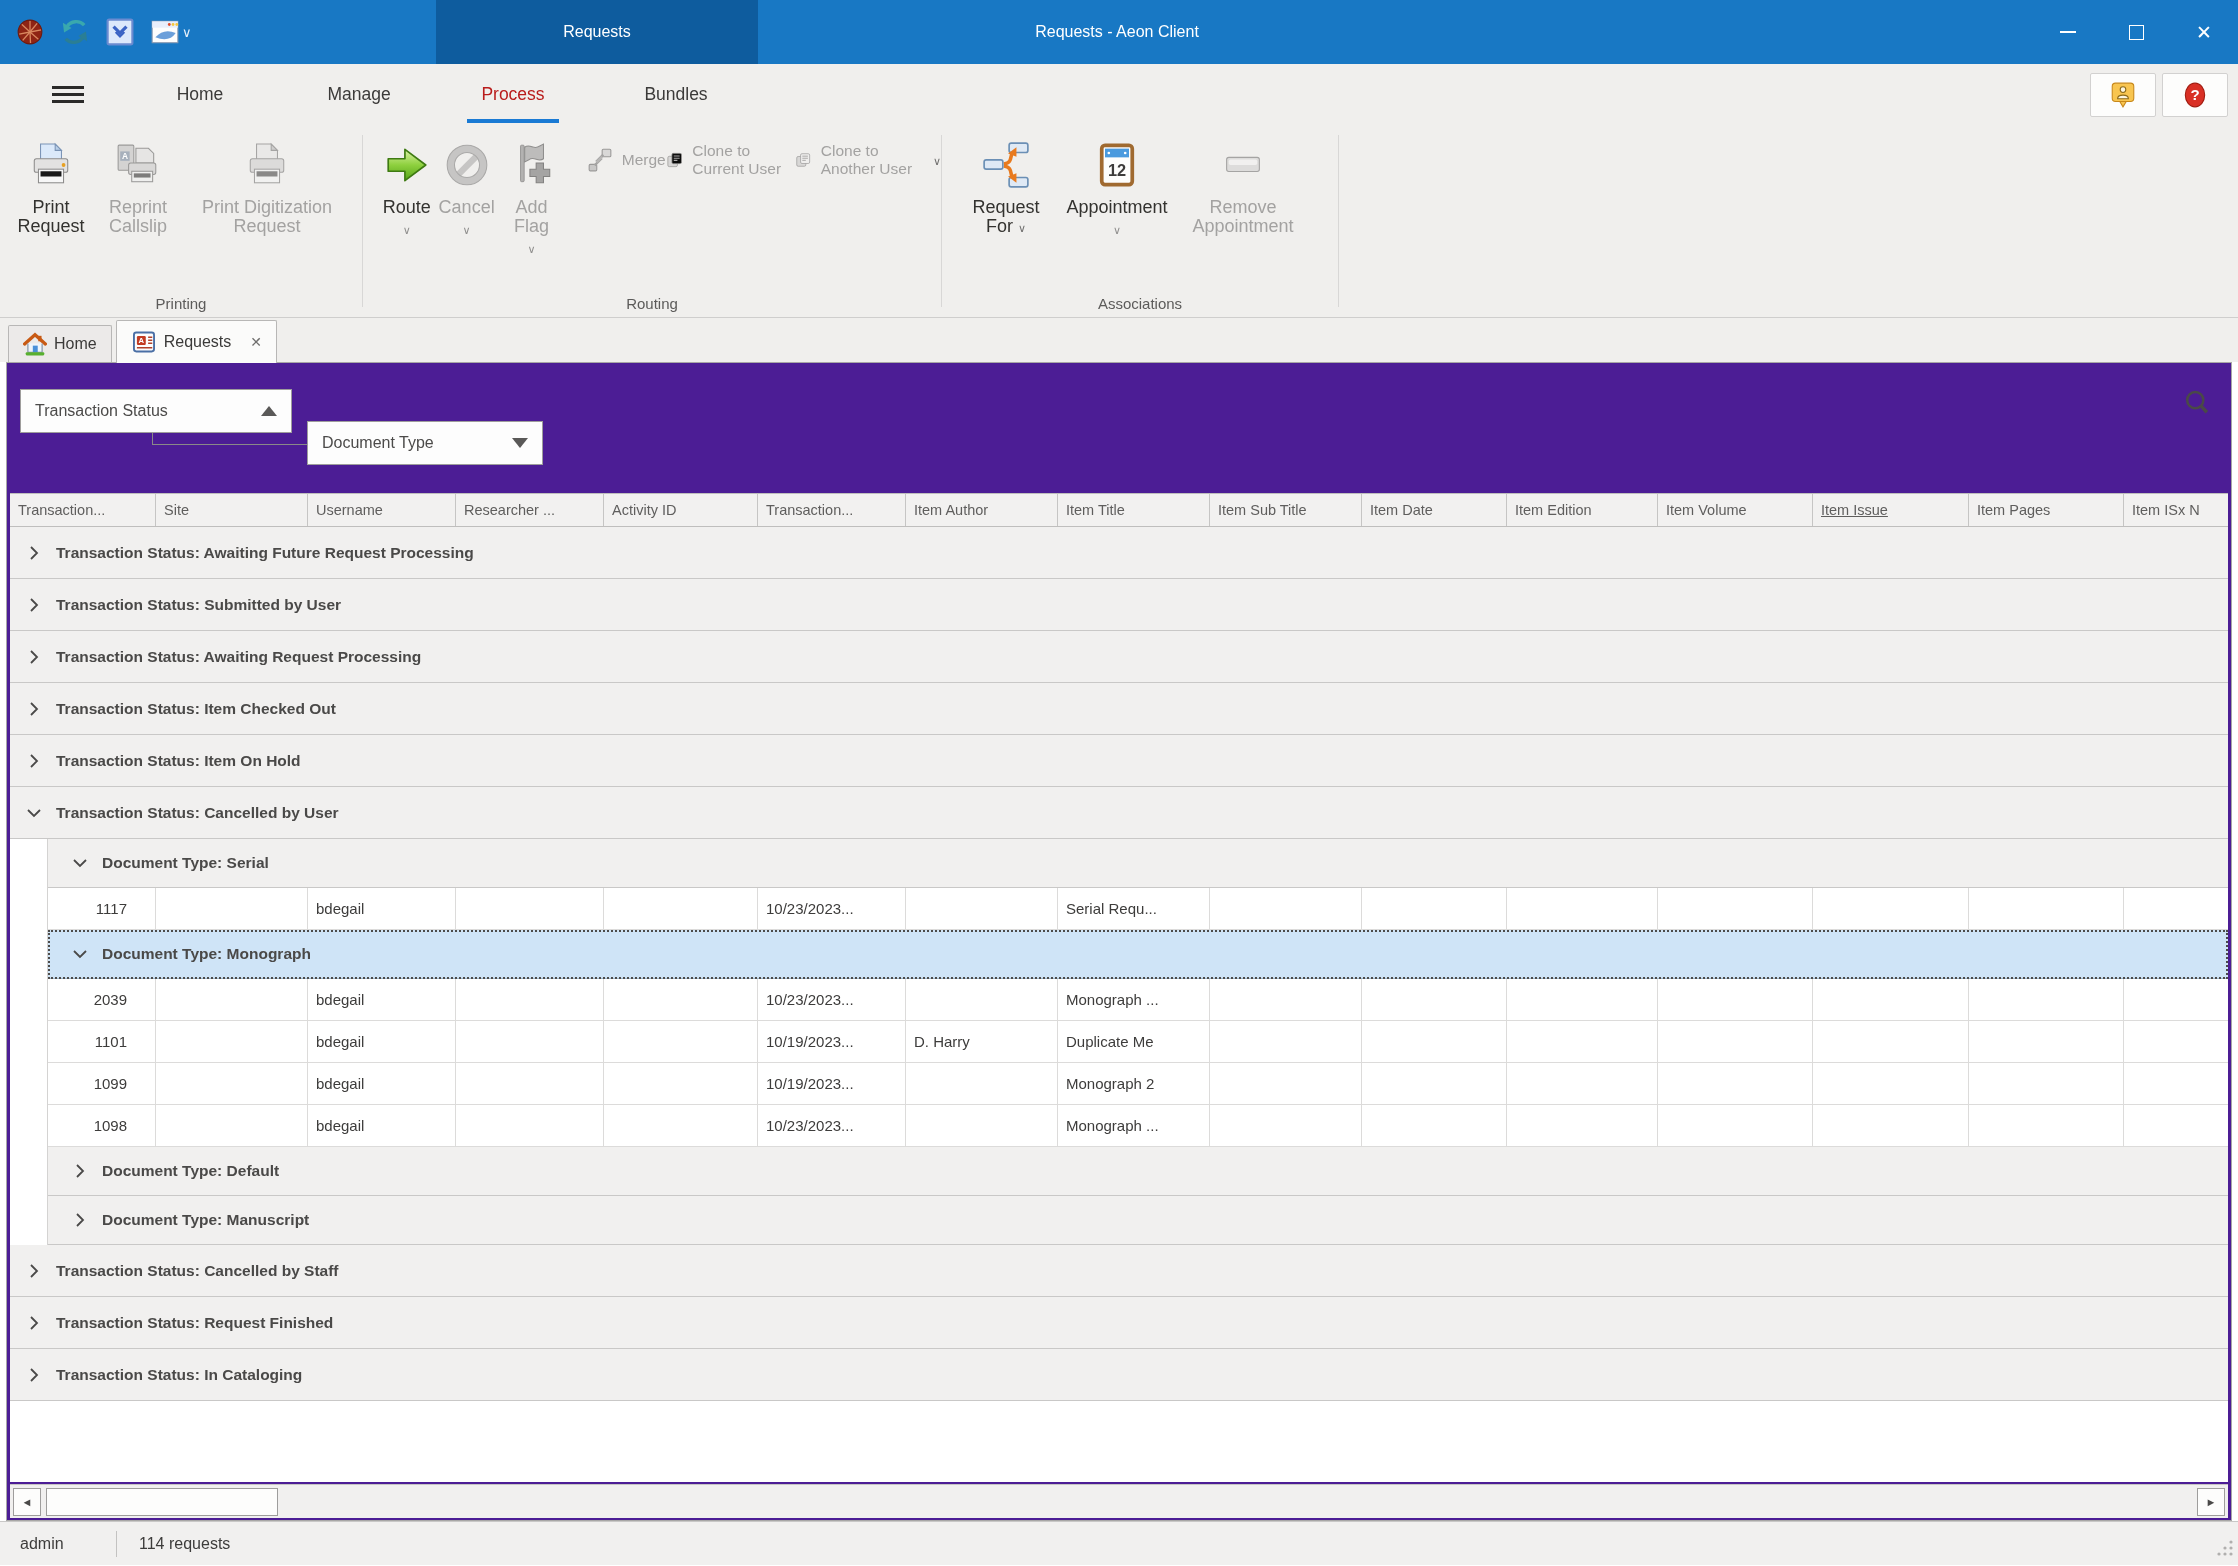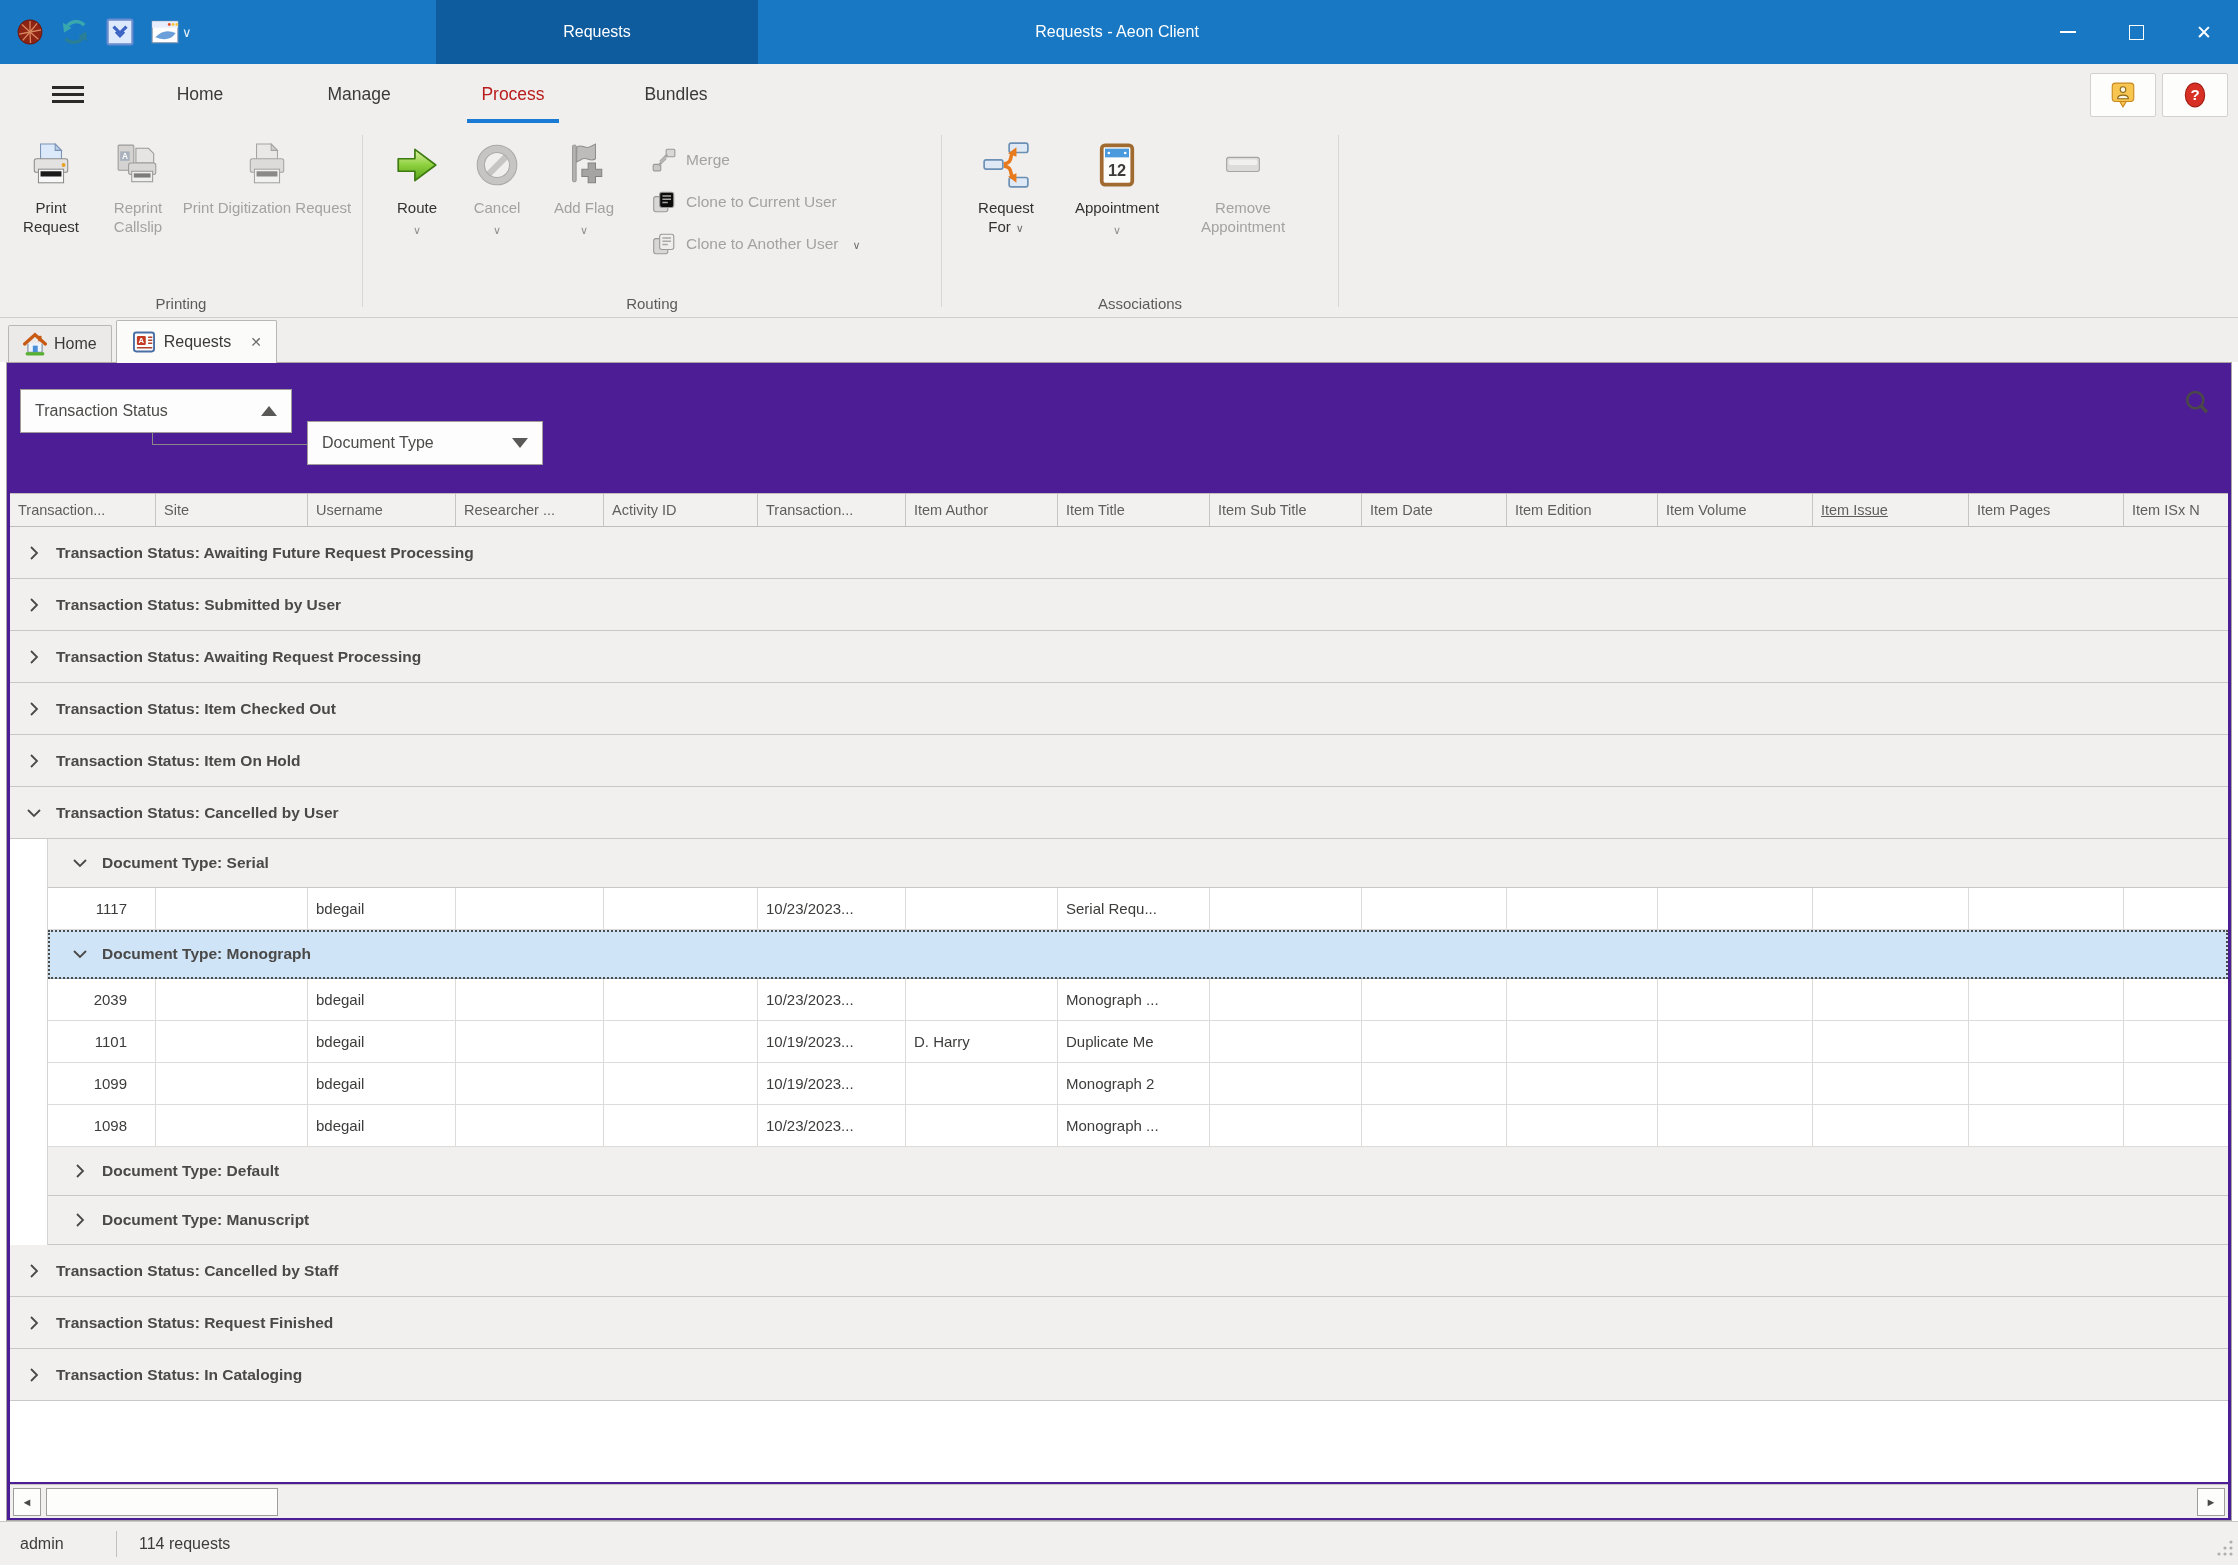--- a/index.html
+++ b/index.html
@@ -36,26 +36,26 @@
   
   .ribbody { height:193px; background:#f0efed; border-bottom:1px solid #cfcecd; display:flex; flex:none; position:relative; }
   .rgroup { position:relative; height:100%; display:flex; align-items:flex-start; padding-top:6px; }
   .rgroup.printing { width:362px; padding-left:8px; }
   .rgroup.routing  { width:578px; padding-left:14px; }
   .rgroup.assoc    { width:396px; padding-left:12px; }
   .glabel { position:absolute; bottom:5px; left:0; right:0; text-align:center; font-size:15px; color:#5c5b5a; }
   .gsep { width:1px; background:#d8d7d6; margin:10px 0; }
   .rbtn { display:flex; flex-direction:column; align-items:center; padding-top:6px; }
   .rbtn .ric { height:56px; display:flex; align-items:center; justify-content:center; }
-  .rlabel { font-size:15px; line-height:19px; color:#33322f; text-align:center; margin-top:5px; }
+  .rlabel { font-size:18px; line-height:19px; color:#33322f; text-align:center; margin-top:5px; }
   .rbtn.dis .rlabel { color:#a3a2a1; }
   .chevdn { margin-top:3px; }
   .chevdn::after { content:"\2228"; font-size:11px; color:#8f8e8d; }
   .inchev::after { content:"\2228"; font-size:11px; color:#6f6e6d; margin-left:5px; }
-  .slist { display:flex; flex-direction:column; margin-left:20px; padding-top:8px; }
+  .slist { display:flex; margin-left:20px; padding-top:8px; }
   .sbtn { display:flex; align-items:center; gap:9px; height:42px; font-size:15.5px; color:#a3a2a1; }
 
   
   .doctabs { height:44px; background:#f0efed; display:flex; align-items:flex-end; padding-left:8px; flex:none; position:relative; z-index:2; }
   .dtab { height:37px; display:flex; align-items:center; gap:7px; padding:0 14px;
     background:#eceae9; border:1px solid #b8b7b6; border-bottom:none; border-radius:2px 2px 0 0;
     font-size:16px; color:#3b3a39; margin-right:4px; }
   .dtab.active { background:#fbfbfa; height:43px; margin-bottom:-1px; }
   .tclose { margin-left:12px; font-size:14px; color:#6f6e6d; }
   .tclose::after { content:"\2715"; }

